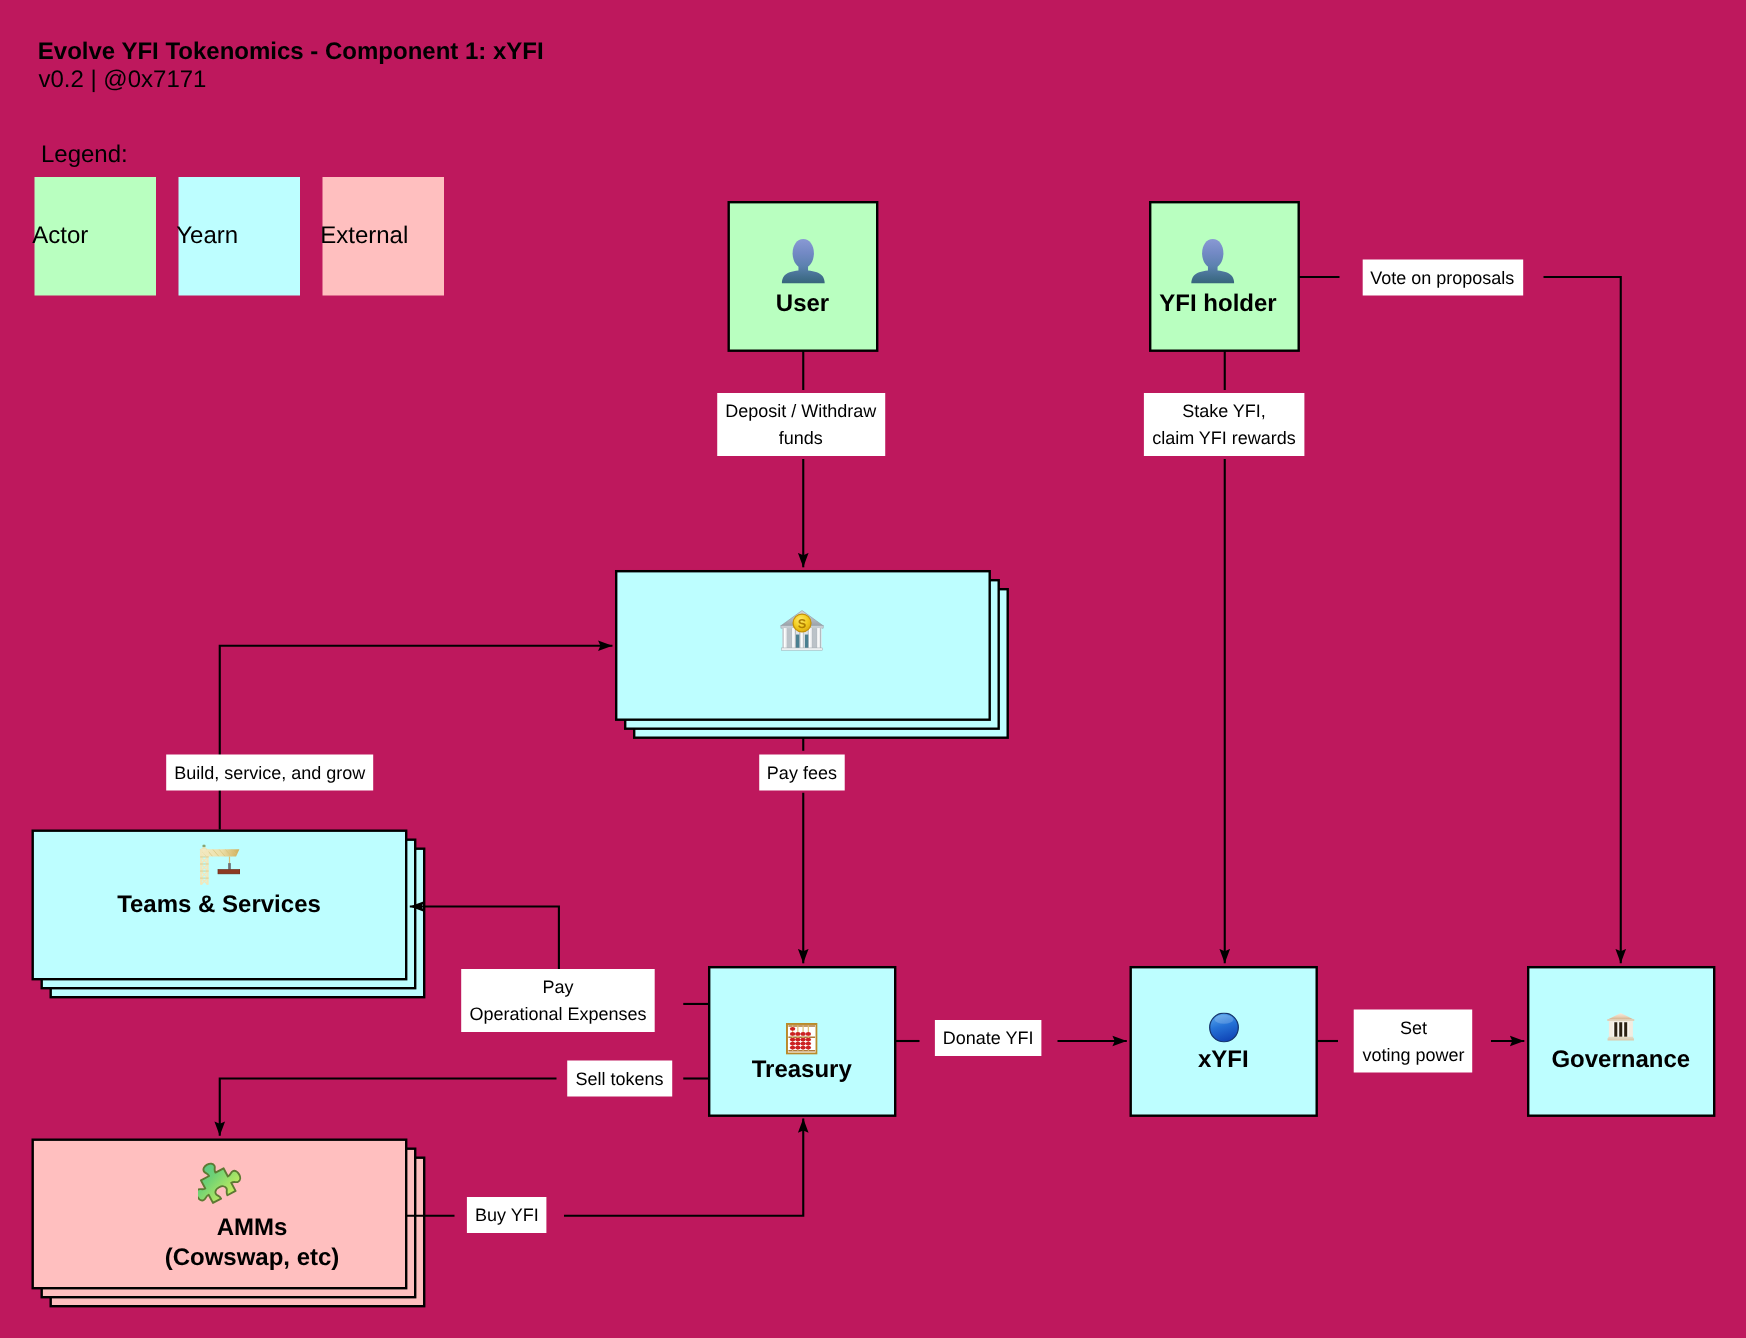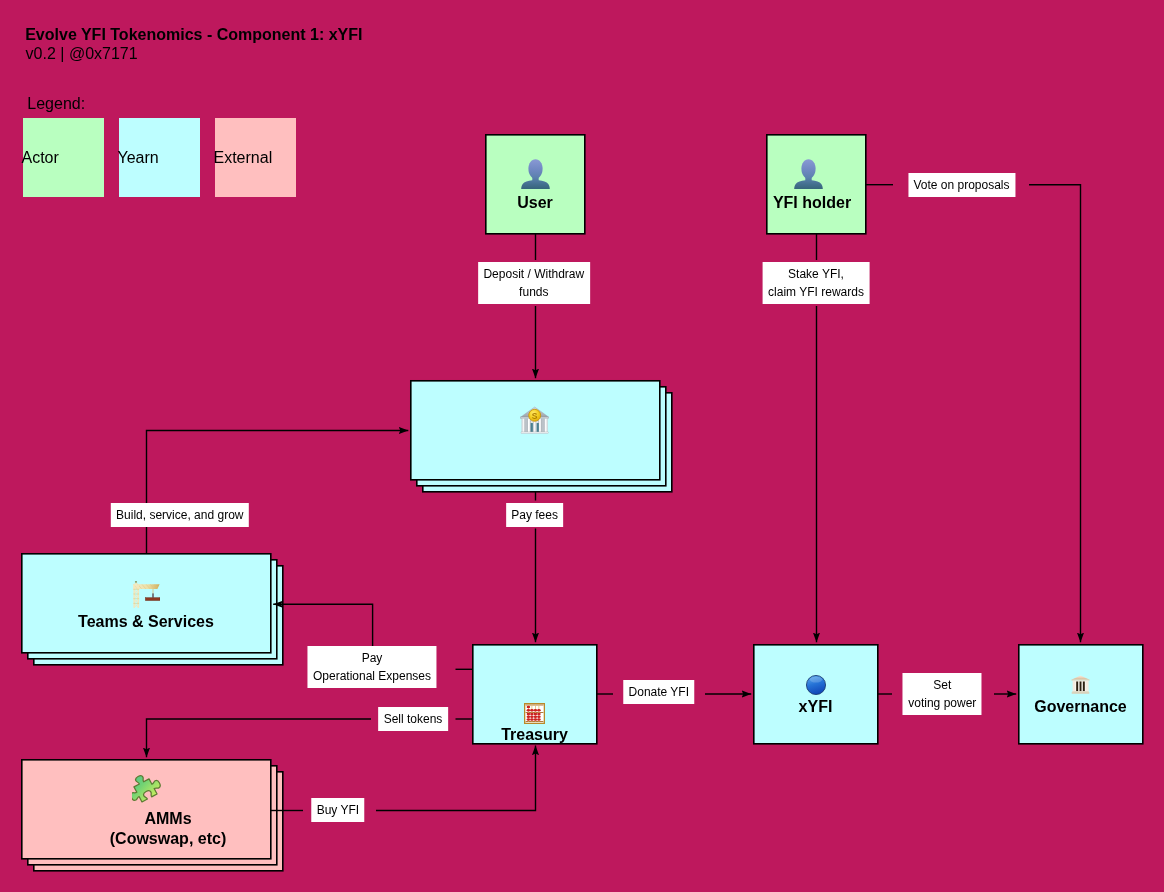--- a/index.html
+++ b/index.html
@@ -115,21 +115,21 @@
         </g>
         <rect x="10.5" y="16.8" width="2.2" height="9.0" fill="#4a7f90"></rect>
         <rect x="16.4" y="16.8" width="2.2" height="9.0" fill="#4a7f90"></rect>
         <rect x="1.0" y="25.6" width="27.0" height="1.5" fill="#eef1f3" stroke="#9aa2a9" stroke-width="0.3"></rect>
         <circle cx="14.5" cy="9.2" r="5.9" fill="url(#g-coin)" stroke="#c79306" stroke-width="0.8"></circle>
         <text x="14.5" y="12.8" text-anchor="middle" font-family="Liberation Sans, sans-serif" font-size="8.4" font-weight="bold" fill="#b07f02">S</text>
       </svg>
     </div>
   </div>
 
-  <div class="node" style="left:21px;top:553px;width:314px;height:112px;">
+  <div class="node" style="left:21px;top:535px;width:314px;height:112px;">
     <div class="nicon" style="left:111.6px;top:28px;width:27px;height:27px;">
       <svg width="27" height="27" viewBox="0 0 27 27">
         <circle cx="3.0" cy="1.0" r="1.1" fill="#87a371"></circle>
         <path d="M3.0,1.5 L5.6,3.2 L0.6,3.2 Z" fill="#f0e5b8"></path>
         <path fill="url(#g-crane2)" d="M0.3,3.2 L26.6,3.2 L24.4,8.0 L0.3,8.0 Z"></path>
         <path stroke="#d8c47e" stroke-width="0.5" fill="none" d="M0.6,3.4 L4.4,7.8 M4.8,3.4 L8.6,7.8 M9.0,3.4 L12.8,7.8 M13.2,3.4 L17.0,7.8
              M17.4,3.4 L21.2,7.8 M21.6,3.4 L24.2,6.4"></path>
         <g fill="#f2e7bc">
           <rect x="0.4" y="3.2" width="1.5" height="23.6"></rect>
           <rect x="4.6" y="3.2" width="1.5" height="23.6"></rect>
@@ -162,21 +162,21 @@
                L4.6,20.9 L4.6,15.5
                C2.4,15.5 2.2,16.9 0.7,16.9 C-0.8,16.9 -1.8,15.3 -1.8,13.4 C-1.8,11.5 -0.8,9.9 0.7,9.9
                C2.2,9.9 2.4,11.3 4.6,11.3 Z"></path>
         </g>
       </svg>
     </div>
     <div class="nlabel" style="top:50.3px;width:294px;right:auto;">AMMs
 (Cowswap, etc)</div>
   </div>
 
-  <div class="node" style="left:472px;top:672px;width:125px;height:84px;">
+  <div class="node" style="left:472px;top:651px;width:125px;height:84px;">
     <div class="nicon" style="left:52px;top:30.5px;width:21px;height:21px;">
       <svg width="21" height="21" viewBox="0 0 21 21">
         <rect x="0.6" y="0.6" width="19.8" height="19.8" fill="#ffffff" stroke="#b98a2a" stroke-width="1.4"></rect>
         <g fill="#b07a3c">
           <rect x="1.6" y="1.5" width="17.8" height="1.0"></rect>
           <rect x="1.6" y="9.0" width="17.8" height="1.0"></rect>
           <rect x="1.6" y="18.0" width="17.8" height="1.0"></rect>
         </g>
         <g fill="#e0c077">
           <rect x="4.0" y="1.6" width="0.8" height="17.0"></rect>

